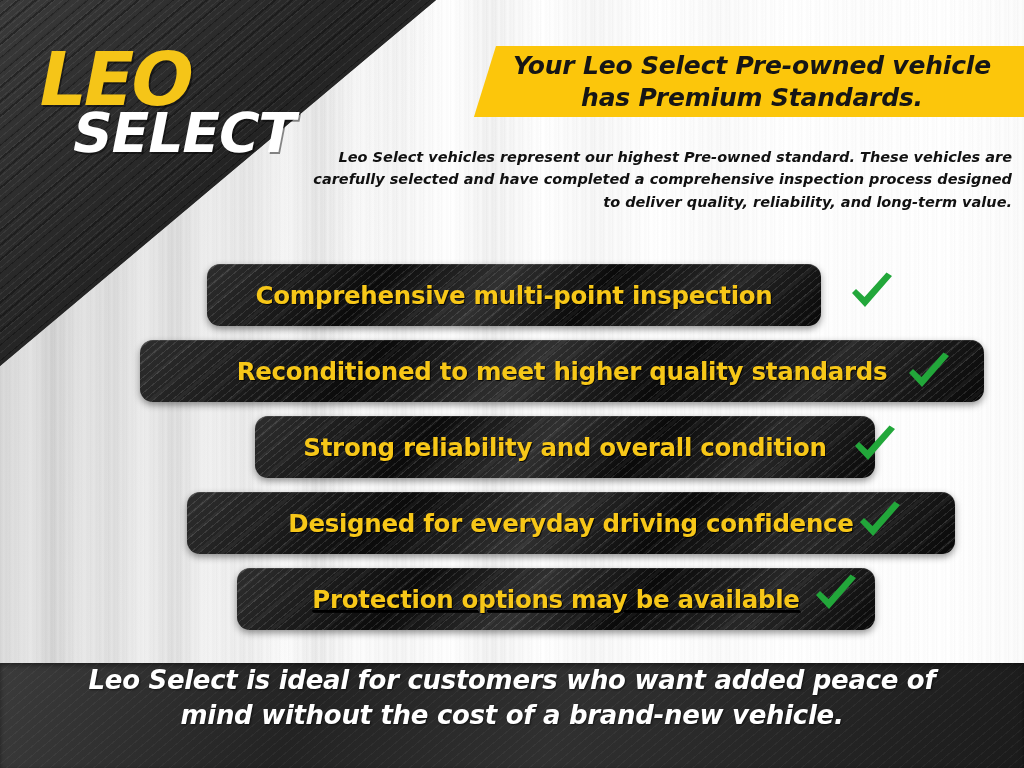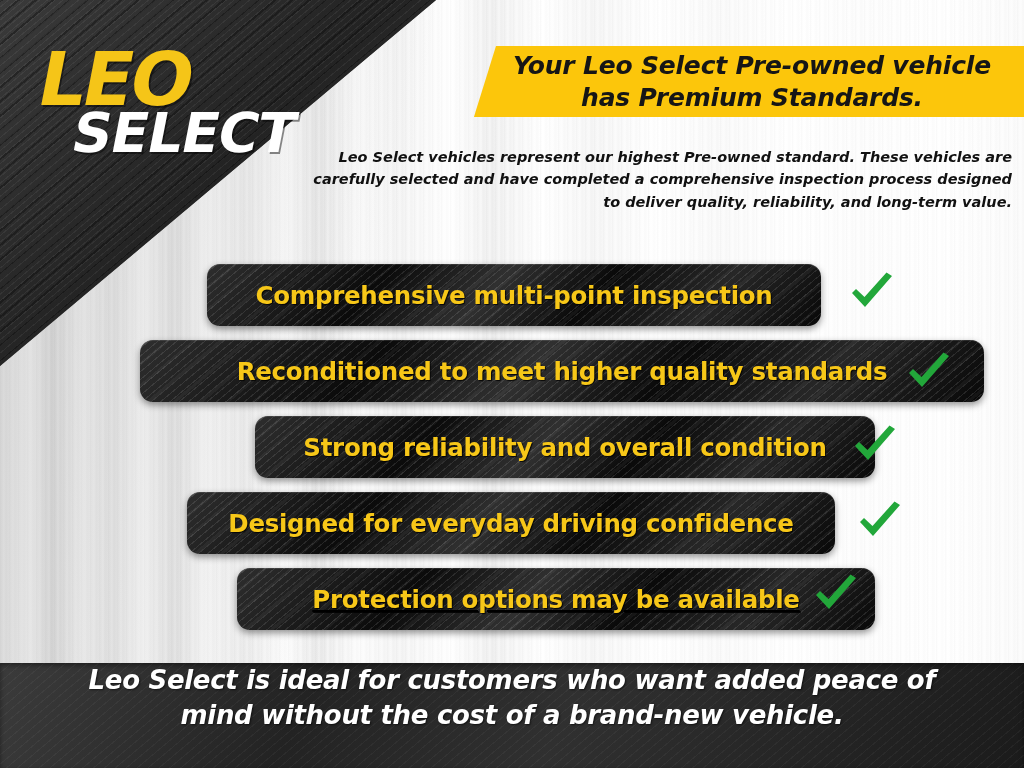--- a/index.html
+++ b/index.html
@@ -167,21 +167,21 @@
   }
   .check svg{ display:block; width:100%; height:100%; }
 
   
   .r0 .pill  { left:207px; width:614px; }
   .r0 .check { left:845px; top:2px; }
   .r1 .pill  { left:140px; width:844px; }
   .r1 .check { left:902px; top:6px; }
   .r2 .pill  { left:207px; width:620px;margin-left:48px; }
   .r2 .check { left:848px; top:3px; }
-  .r3 .pill  { left:187px; width:648px; }
+  .r3 .pill  { left:187px; width:768px; }
   .r3 .check { left:853px; top:3px; }
   .r4 .pill  { left:237px; width:638px;text-decoration:underline; }
   .r4 .check { left:809px; top:0px; }
 
   
   .footer{
     position:absolute;
     left:0; bottom:0;
     width:1024px; height:105px;
     background:#2a2a2a;

